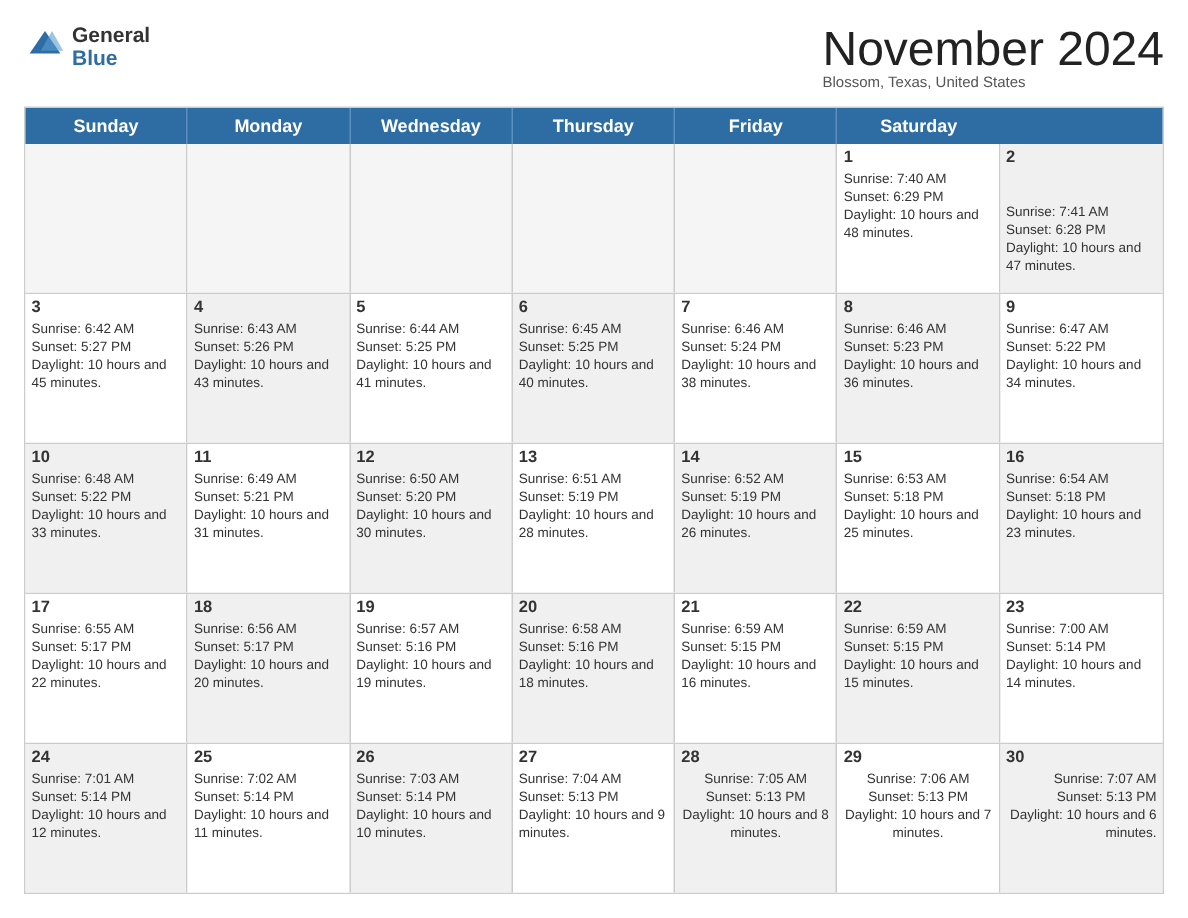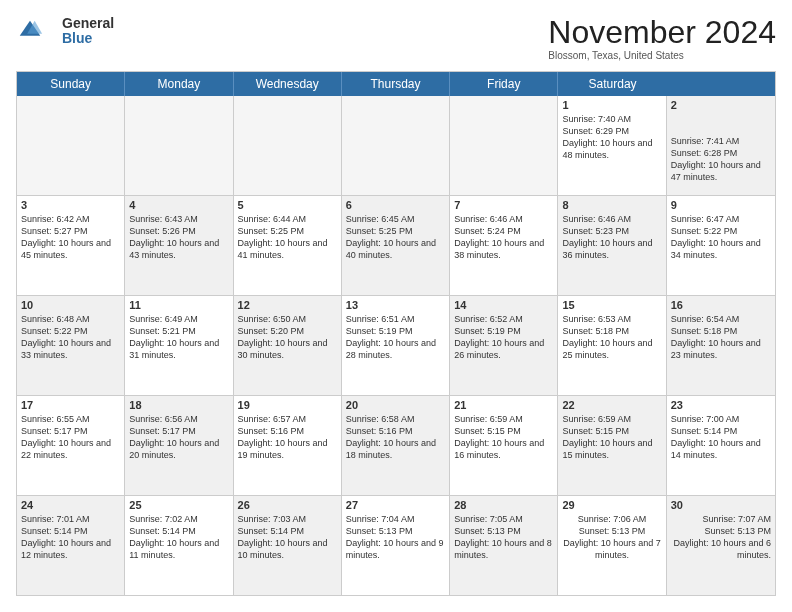--- a/index.html
+++ b/index.html
@@ -20,21 +20,21 @@
     }
     .header {
       display: flex;
       justify-content: space-between;
       align-items: flex-start;
       margin-bottom: 10px;
     }
     .logo {
       display: flex;
       align-items: center;
-      gap: 18px;
+      gap: 4px;
     }
     .logo-text {
       display: flex;
       flex-direction: column;
       font-size: 14px;
       font-weight: bold;
       line-height: 1.1;
     }
     .logo-text span:first-child { color: #333; }
     .logo-text span:last-child { color: #2e6da4; }
@@ -63,21 +63,21 @@
       border: 1px solid #ccc;
     }
     .cal-header {
       display: grid;
       grid-template-columns: repeat(7, 1fr);
       background: #2e6da4;
     }
     .cal-header-cell {
       color: #fff;
       font-size: 12px;
-      font-weight: normal;
+      font-weight: bold;
       text-align: center;
       padding: 5px 2px;
       border-right: 1px solid #5a8fc0;
     }
     .cal-header-cell:last-child { border-right: none; }
     .cal-body {
       flex: 1;
       display: flex;
       flex-direction: column;
     }
@@ -314,21 +314,21 @@
 Daylight: 10 hours and 10 minutes.</div>
           </div>
           <div class="cal-cell">
             <span class="day-num">27</span>
             <div class="cell-text" style="white-space: pre-line;">Sunrise: 7:04 AM
 Sunset: 5:13 PM
 Daylight: 10 hours and 9 minutes.</div>
           </div>
           <div class="cal-cell shaded">
             <span class="day-num">28</span>
-            <div class="cell-text" style="white-space: pre-line;">Sunrise: 7:05 AM
+            <div class="cell-text" style="white-space: pre-line; text-align: center;">Sunrise: 7:05 AM
 Sunset: 5:13 PM
 Daylight: 10 hours and 8 minutes.</div>
           </div>
           <div class="cal-cell">
             <span class="day-num">29</span>
             <div class="cell-text" style="white-space: pre-line; text-align: center;">Sunrise: 7:06 AM
 Sunset: 5:13 PM
 Daylight: 10 hours and 7 minutes.</div>
           </div>
           <div class="cal-cell shaded">

